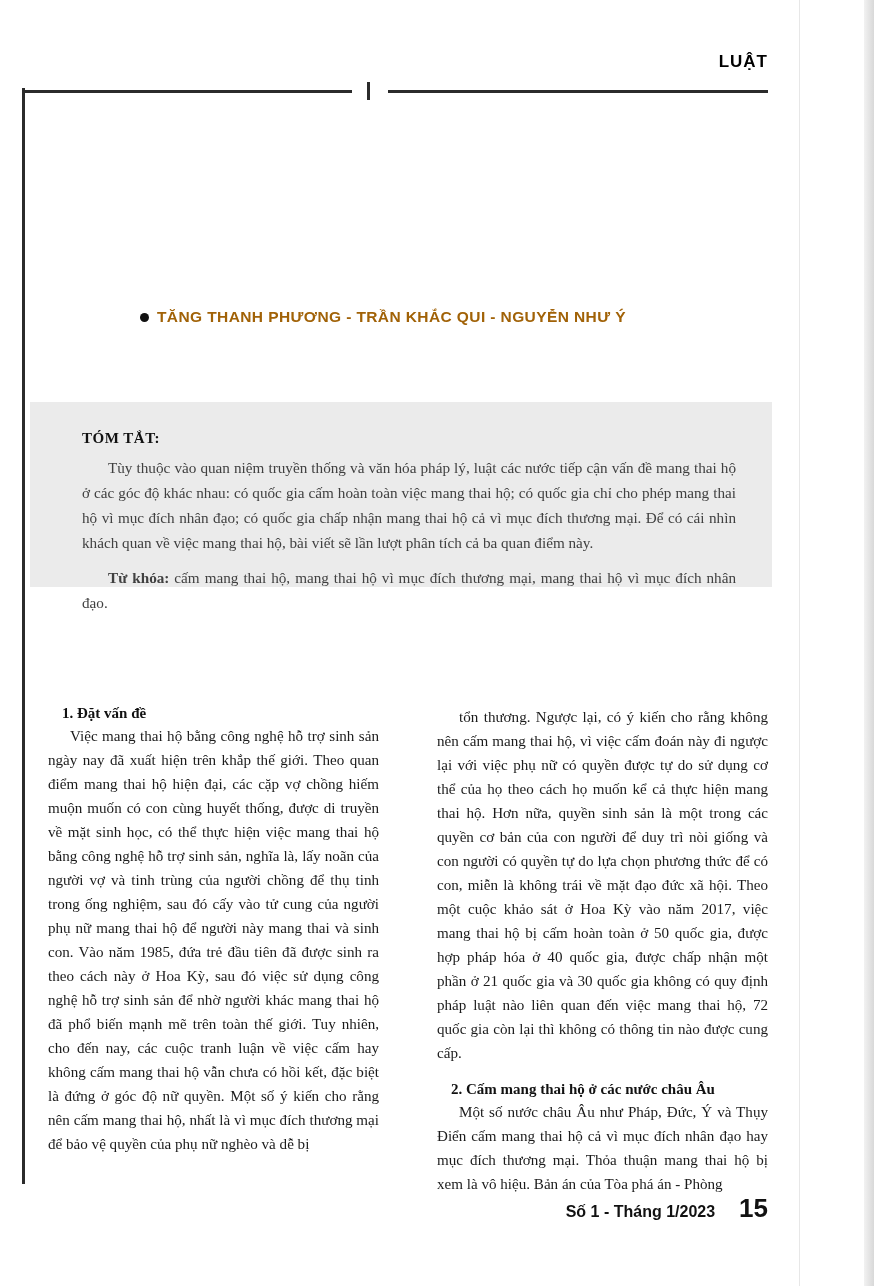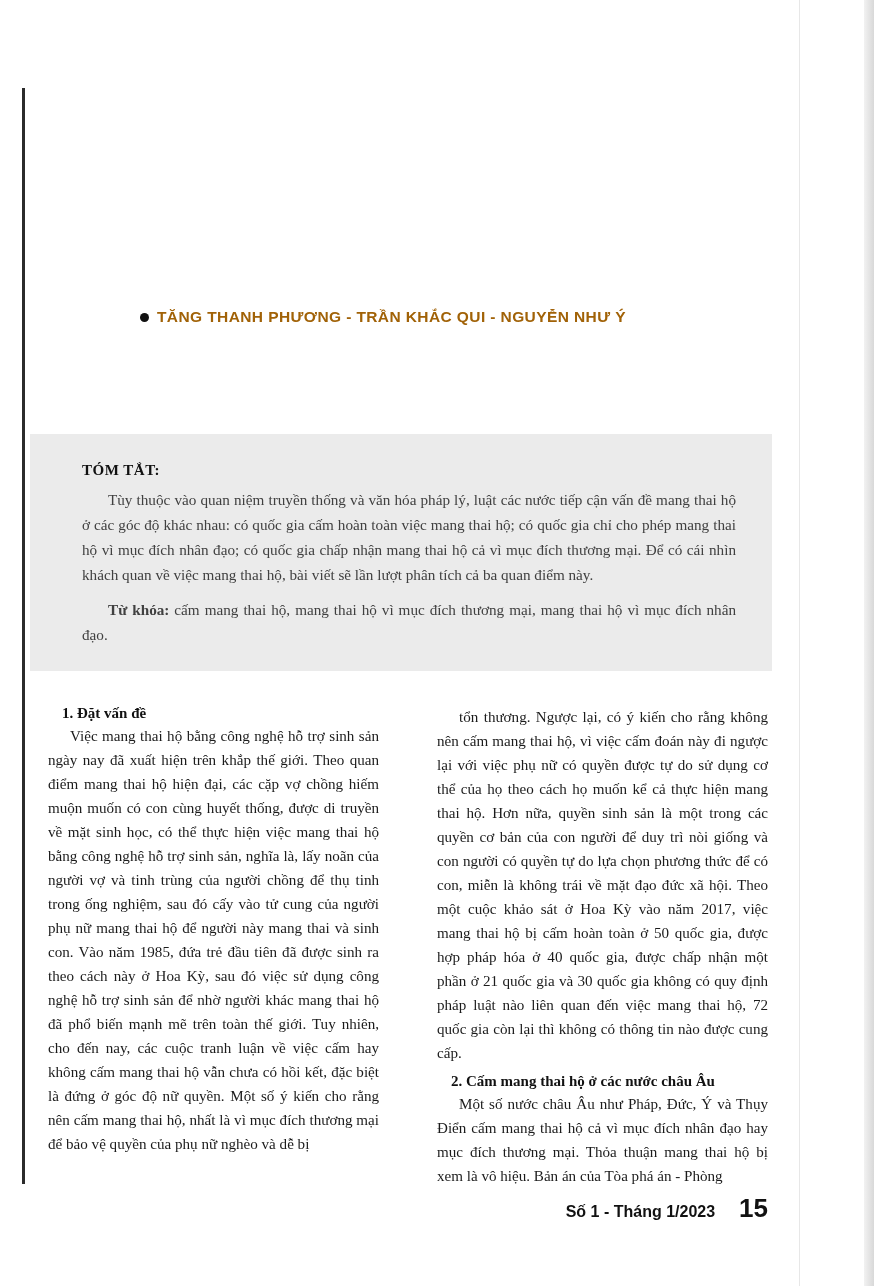--- a/index.html
+++ b/index.html
@@ -132,25 +132,24 @@
     background: #111;
     margin-right: 8px;
     flex: 0 0 auto;
   }
 
   .abstract-box {
     position: absolute;
     left: 30px;
     top: 402px;
     width: 742px;
-    height: 237px;
+    height: 185px;
     background: #ebebeb;
     box-sizing: border-box;
     padding: 28px 36px 36px 52px;
-    margin-top: 32px;
   }
   .abstract-title {
     font-family: "Liberation Serif", serif;
     font-weight: bold;
     font-size: 15px;
     letter-spacing: 0.5px;
     margin-bottom: 8px;
     color: #111;
   }
   .abstract-p {
@@ -179,21 +178,21 @@
   }
   .col h3 {
     font-family: "Liberation Serif", serif;
     font-weight: bold;
     font-size: 15px;
     margin: 0 0 2px 0;
     text-indent: 14px;
     color: #111;
   }
   .col h3.inline-head {
-    margin-top: 8px;
+    margin-top: 16px;
   }
   .col p {
     font-size: 15.1px;
     line-height: 24px;
     text-align: justify;
     text-indent: 22px;
     margin: 0;
     color: #1b1b1b;
   }
 
@@ -219,20 +218,25 @@
 </style>
 </head>
 <body>
 
 <div class="page">
 
   <div class="scan-edge"></div>
 
   <div class="left-rule"></div>
 
+  <div class="header">
+    <div class="header-label">LUẬT</div>
+    <div class="header-rule"></div>
+    <div class="header-tick"></div>
+  </div>
 
 
   <div class="authors">
     <span class="bullet"></span>
     <span>TĂNG THANH PHƯƠNG - TRẦN KHẮC QUI - NGUYỄN NHƯ Ý</span>
   </div>
 
   <div class="abstract-box">
     <div class="abstract-title">TÓM TẮT:</div>
     <p class="abstract-p">Tùy thuộc vào quan niệm truyền thống và văn hóa pháp lý, luật các nước tiếp cận vấn đề mang thai hộ ở các góc độ khác nhau: có quốc gia cấm hoàn toàn việc mang thai hộ; có quốc gia chỉ cho phép mang thai hộ vì mục đích nhân đạo; có quốc gia chấp nhận mang thai hộ cả vì mục đích thương mại. Để có cái nhìn khách quan về việc mang thai hộ, bài viết sẽ lần lượt phân tích cả ba quan điểm này.</p>

